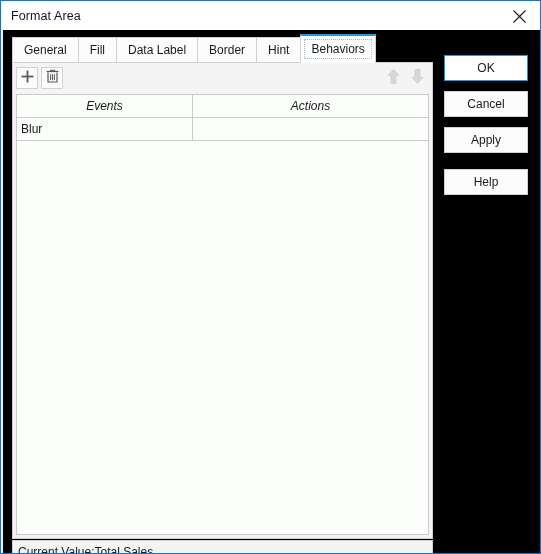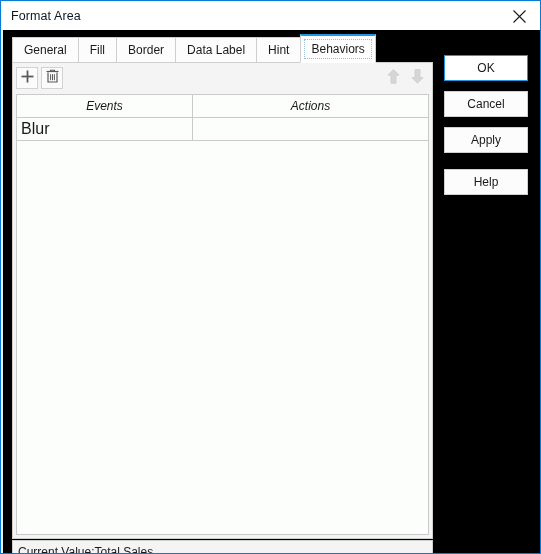--- a/index.html
+++ b/index.html
@@ -186,21 +186,21 @@
     font-style: italic;
   }
   .grid-row {
     display: flex;
     height: 22px;
     border-bottom: 1px solid #cacaca;
   }
   .grid-row .cell {
     display: flex;
     align-items: center;
-    font-size: 16px;
+    font-size: 12px;
     color: #1a1a1a;
     box-sizing: border-box;
     padding-left: 4px;
     cursor: default;
   }
   .col-events  { width: 176px; border-right: 1px solid #cacaca; }
   .col-actions { flex: 1; }
   .grid-filler { flex: 1; background: #fbfefb; }
 
   
@@ -272,24 +272,24 @@
   <div class="content">
 
     <div class="tabstrip">
       <div class="tab">
         <span>General</span>
       </div>
       <div class="tab">
         <span>Fill</span>
       </div>
       <div class="tab">
+        <span>Data Label</span>
+      </div>
+      <div class="tab">
         <span>Border</span>
-      </div>
-      <div class="tab">
-        <span>Data Label</span>
       </div>
       <div class="tab">
         <span>Hint</span>
       </div>
       <div class="tab active">
         <span>Behaviors</span>
         <span class="tab-focus"></span>
       </div>
     </div>
 

